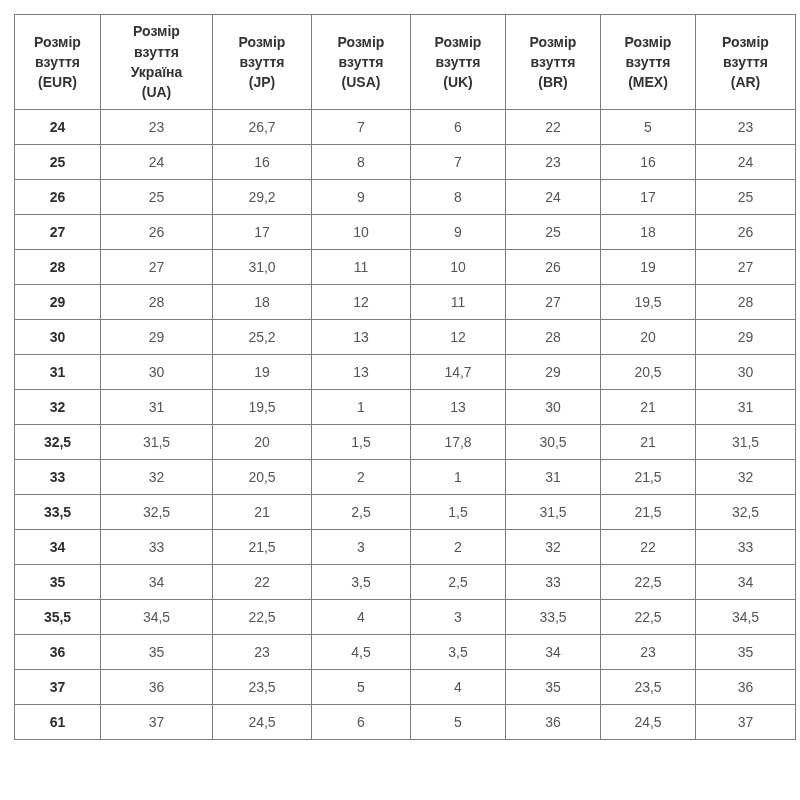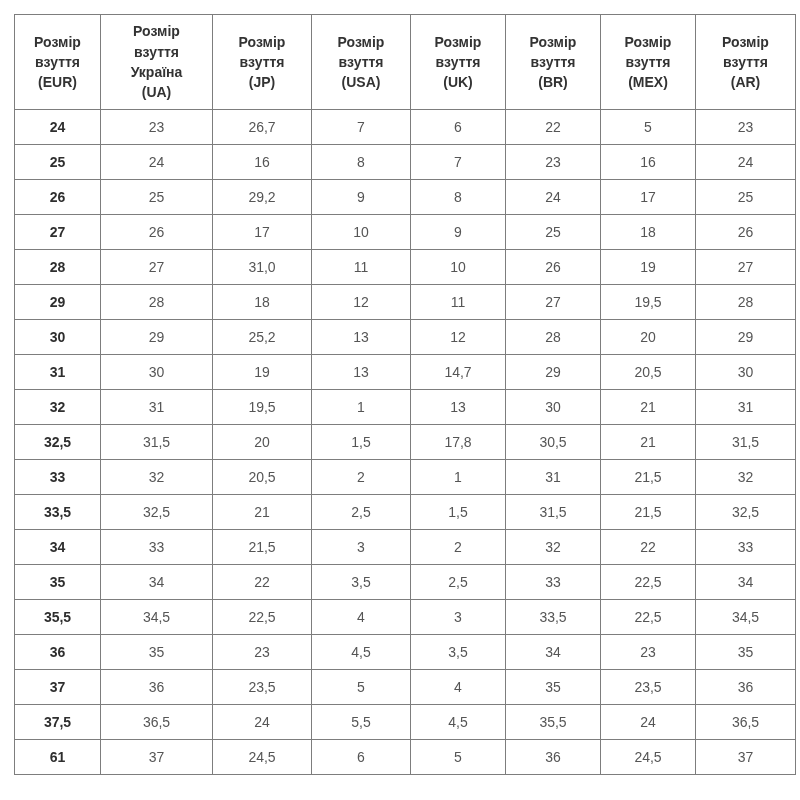--- a/index.html
+++ b/index.html
@@ -260,30 +260,20 @@
           <td class="first-col">37</td>
           <td>36</td>
           <td>23,5</td>
           <td>5</td>
           <td>4</td>
           <td>35</td>
           <td>23,5</td>
           <td>36</td>
         </tr>
         <tr>
-          <td class="first-col">37,5</td>
-          <td>36,5</td>
-          <td>24</td>
-          <td>5,5</td>
-          <td>4,5</td>
-          <td>35,5</td>
-          <td>24</td>
-          <td>36,5</td>
-        </tr>
-        <tr>
           <td class="first-col">61</td>
           <td>37</td>
           <td>24,5</td>
           <td>6</td>
           <td>5</td>
           <td>36</td>
           <td>24,5</td>
           <td>37</td>
         </tr>
       </tbody>

